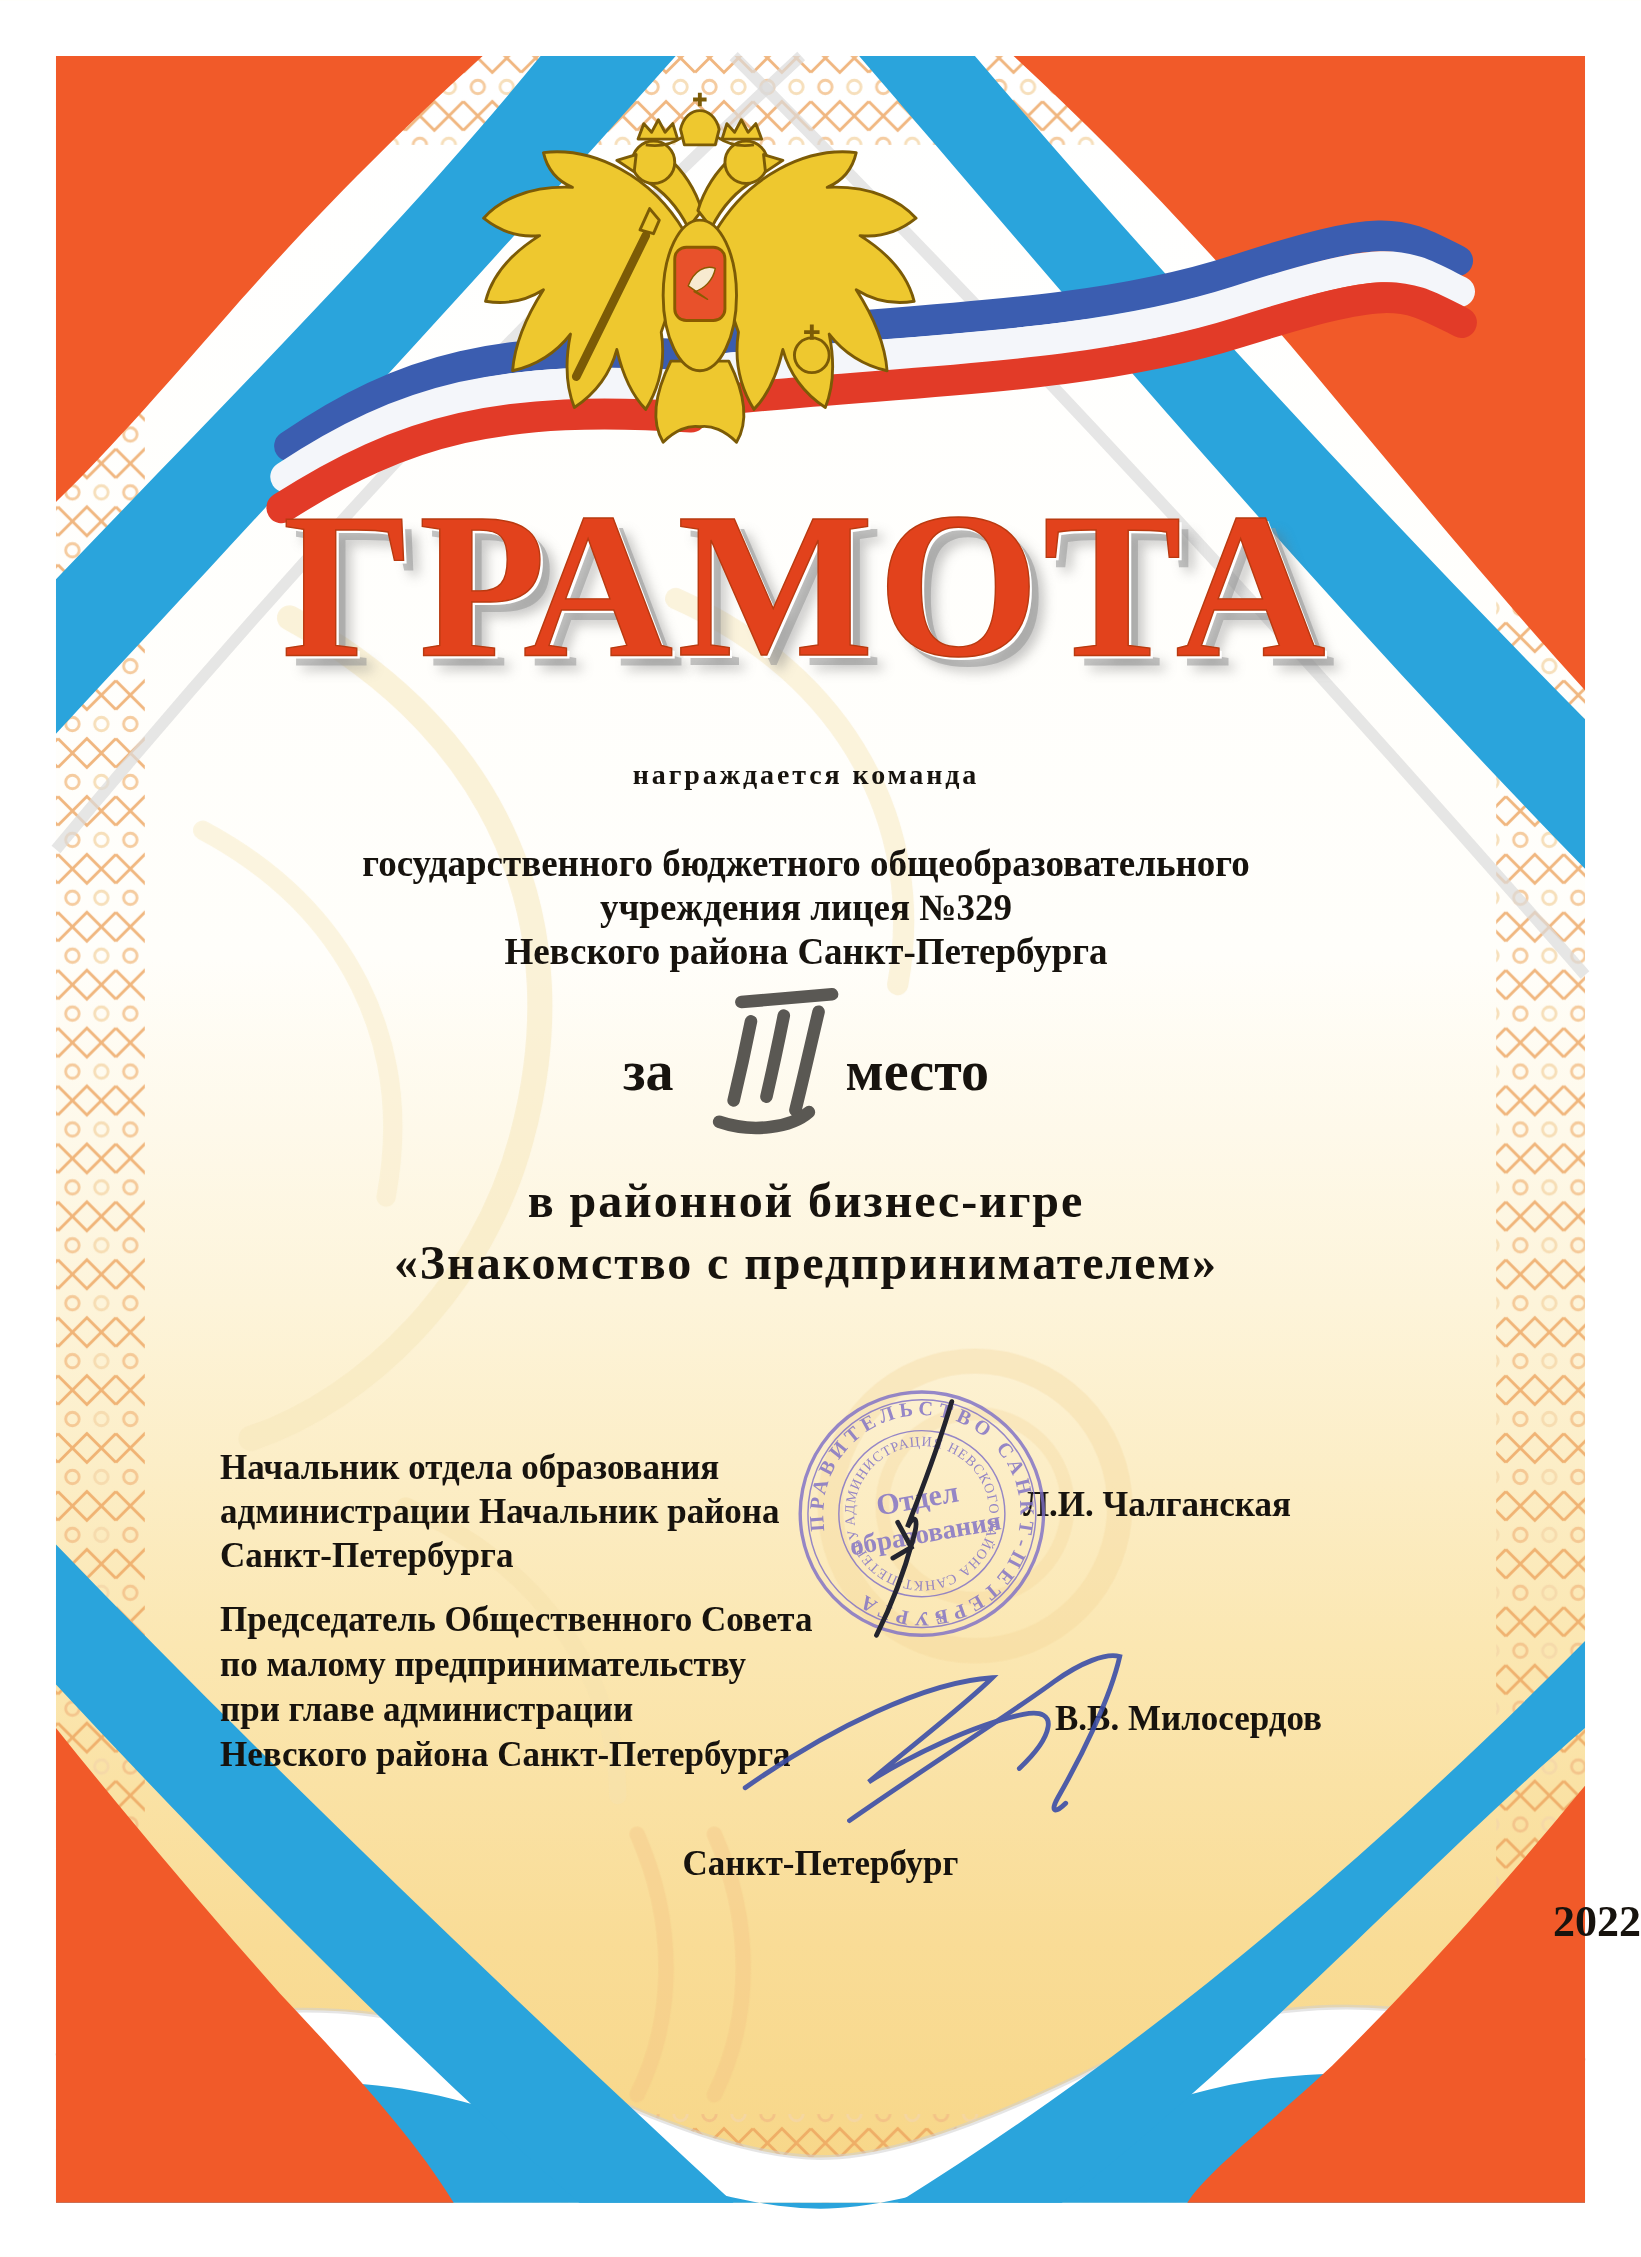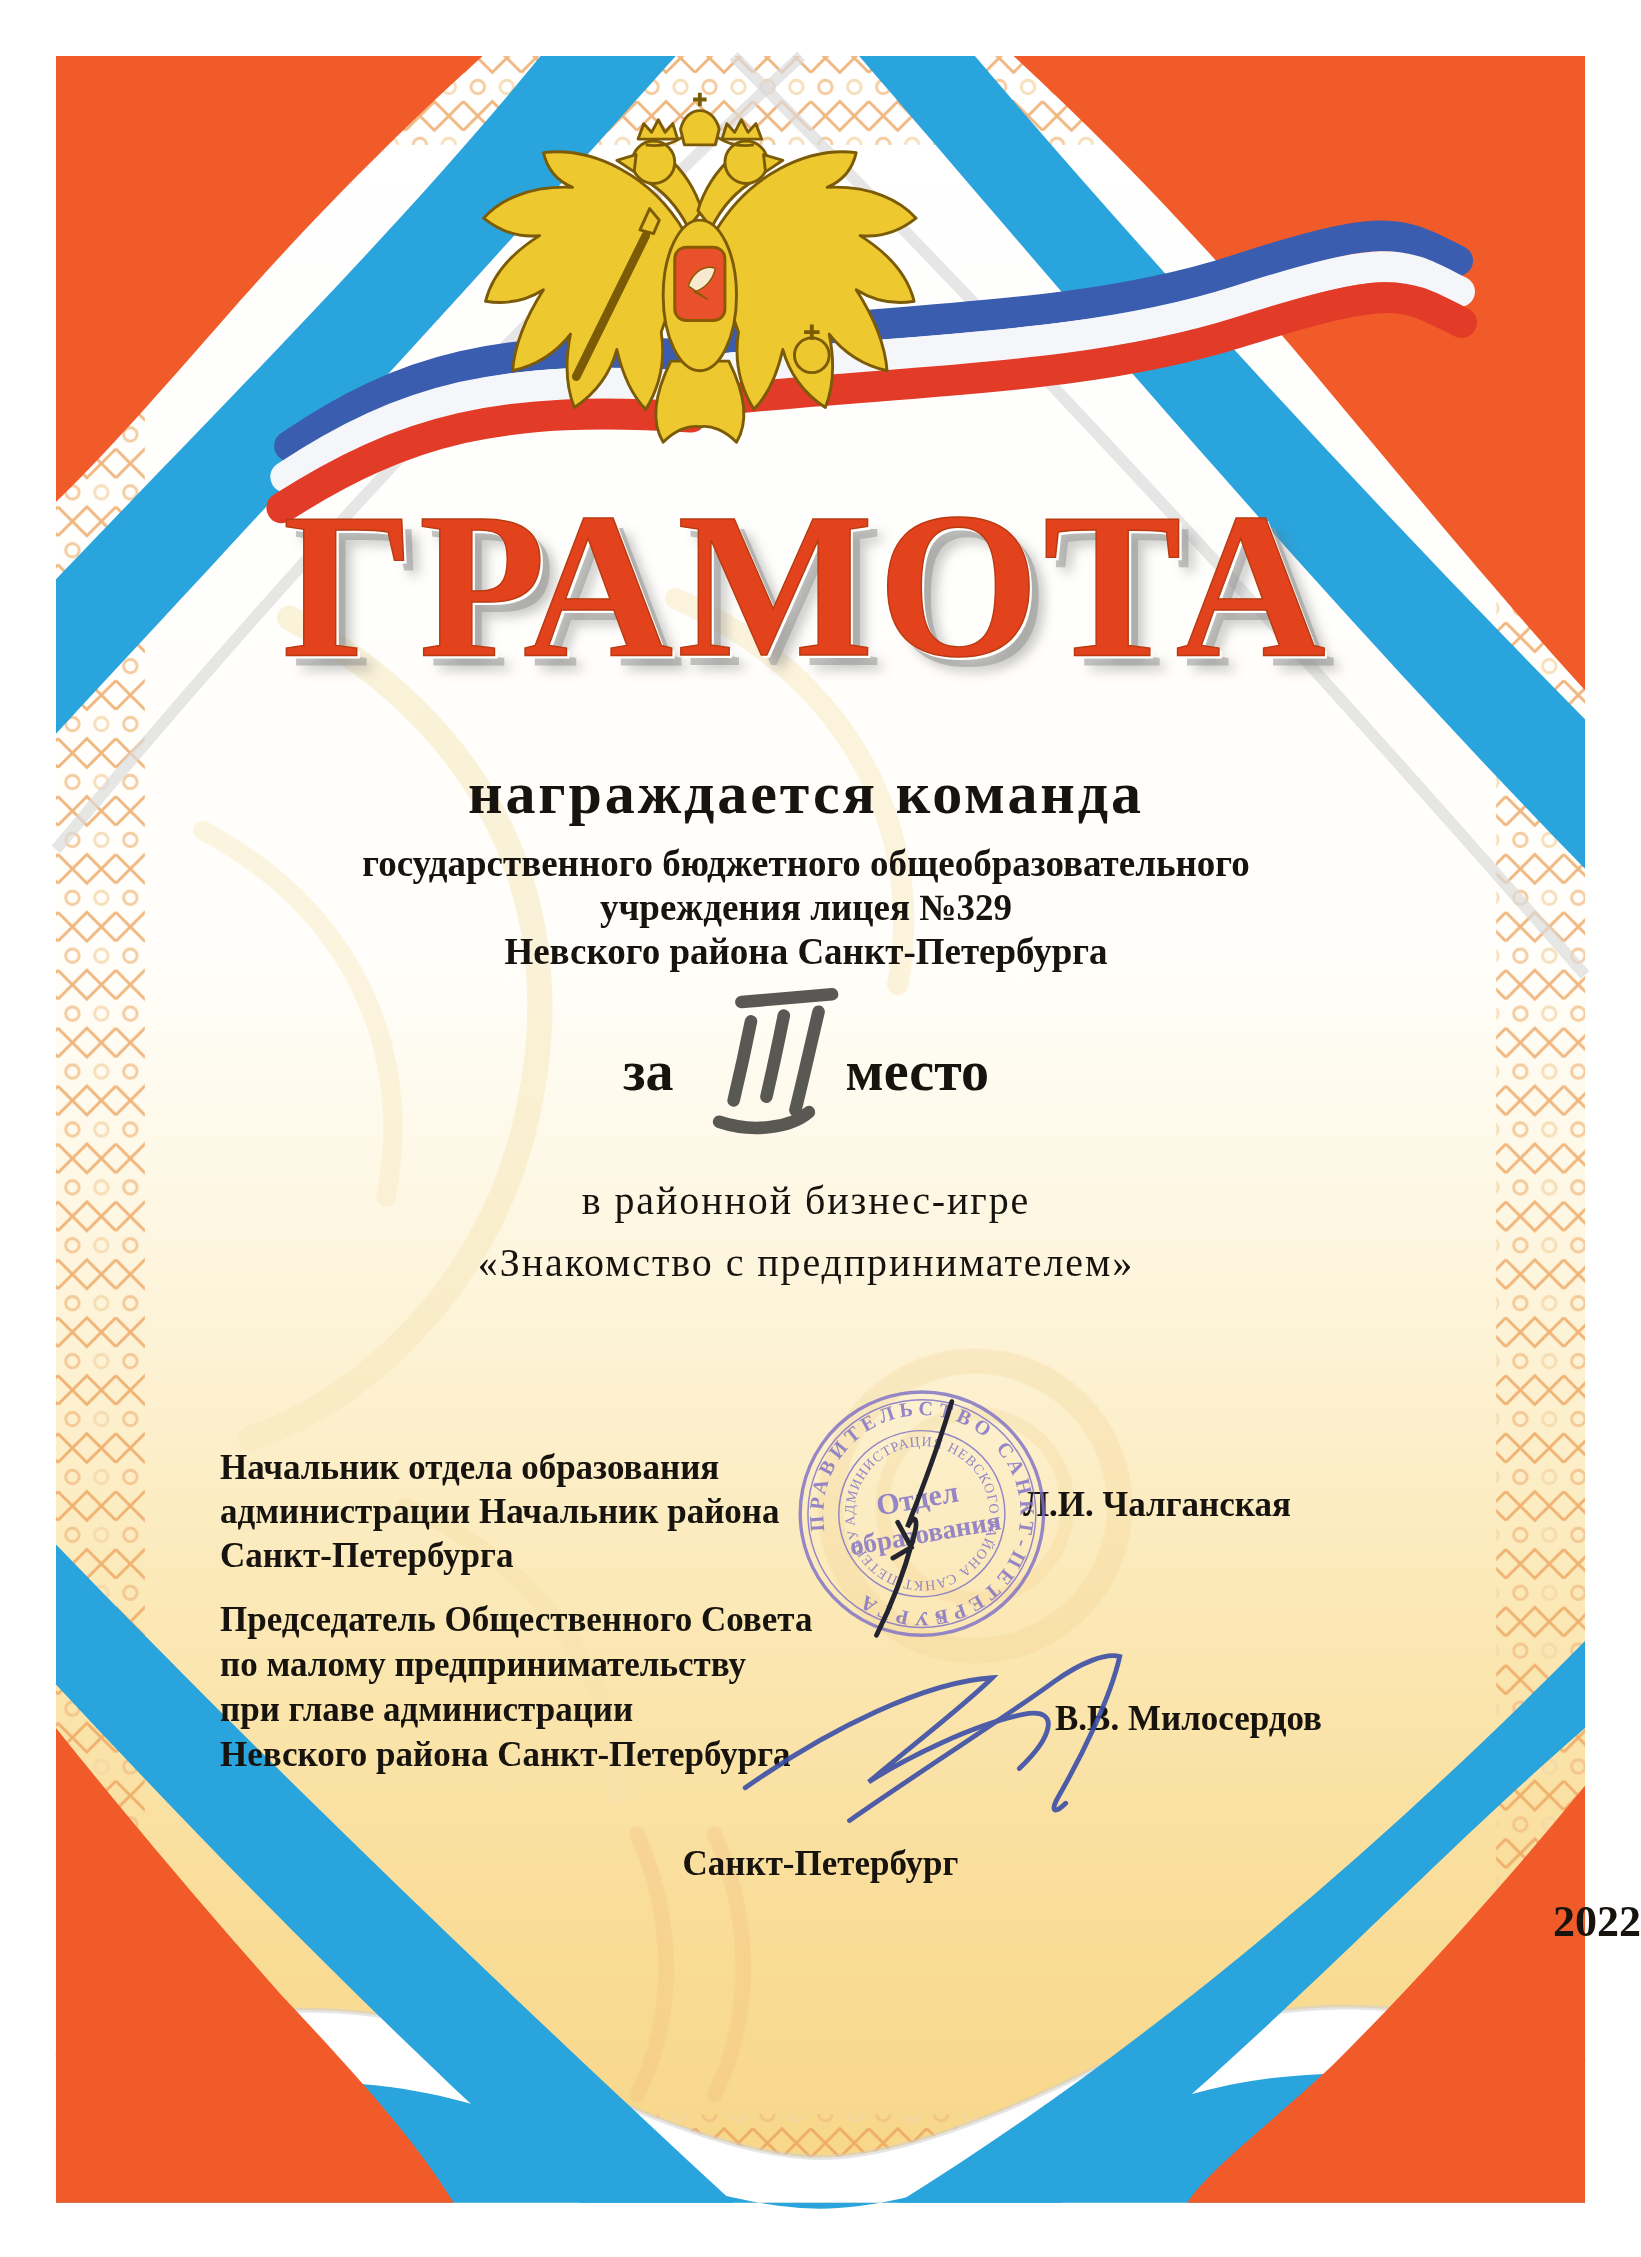--- a/index.html
+++ b/index.html
@@ -8,28 +8,28 @@
   .deco,.overlay{position:absolute;left:0;top:0;width:1641px;height:2257px;}
   .deco{z-index:1;}
   .content{position:absolute;left:0;top:0;width:1641px;height:2257px;z-index:2;}
   .overlay{z-index:3;pointer-events:none;}
 
   .title{position:absolute;top:481px;left:0;right:29px;text-align:center;
          font-size:208px;line-height:1;font-weight:bold;letter-spacing:3.9px;
          color:#e2421c;-webkit-text-stroke:1.4px #b93a10;
          text-shadow:2.9px 2.9px 0 #ffffff, 9.7px 9.7px 0 rgba(150,150,150,.55), 15.4px 15.4px 11.6px rgba(110,110,110,.38);}
   .awarded{position:absolute;top:759px;left:0;right:29px;text-align:center;
-           font-size:60px;font-weight:bold;letter-spacing:2.9px;}
+           font-size:28px;font-weight:bold;letter-spacing:2.9px;}
   .recipient{position:absolute;top:842px;left:0;right:29px;text-align:center;
              font-size:37px;font-weight:bold;line-height:44px;}
   .place-row{position:absolute;top:1039px;left:0;right:29px;display:flex;justify-content:center;
              align-items:flex-start;font-size:56px;font-weight:bold;}
   .place-gap{display:inline-block;width:172px;}
   .event{position:absolute;top:1170px;left:0;right:29px;text-align:center;
-         font-size:40px;font-weight:normal;line-height:62px;letter-spacing:1.9px;}
+         font-size:48px;font-weight:bold;line-height:62px;letter-spacing:1.9px;}
   .sig-title{position:absolute;left:220px;width:734px;font-size:35px;font-weight:bold;line-height:44px;text-align:left;font-family:Liberation Serif, serif;}
   .sig1{top:1446px;}
   .sig2{top:1597px;line-height:45px;}
   .sig-name{position:absolute;font-size:35px;font-weight:bold;white-space:nowrap;}
   .name1{left:1023px;top:1485px;text-align:right;}
   .name2{left:1055px;top:1699px;}
   .footer-city{position:absolute;top:1844px;left:0;right:0;text-align:center;font-size:35px;font-weight:bold;}
   .footer-year{position:absolute;top:1896px;left:0;right:0;text-align:right;font-size:44px;font-weight:bold;}
 </style>
 </head>

